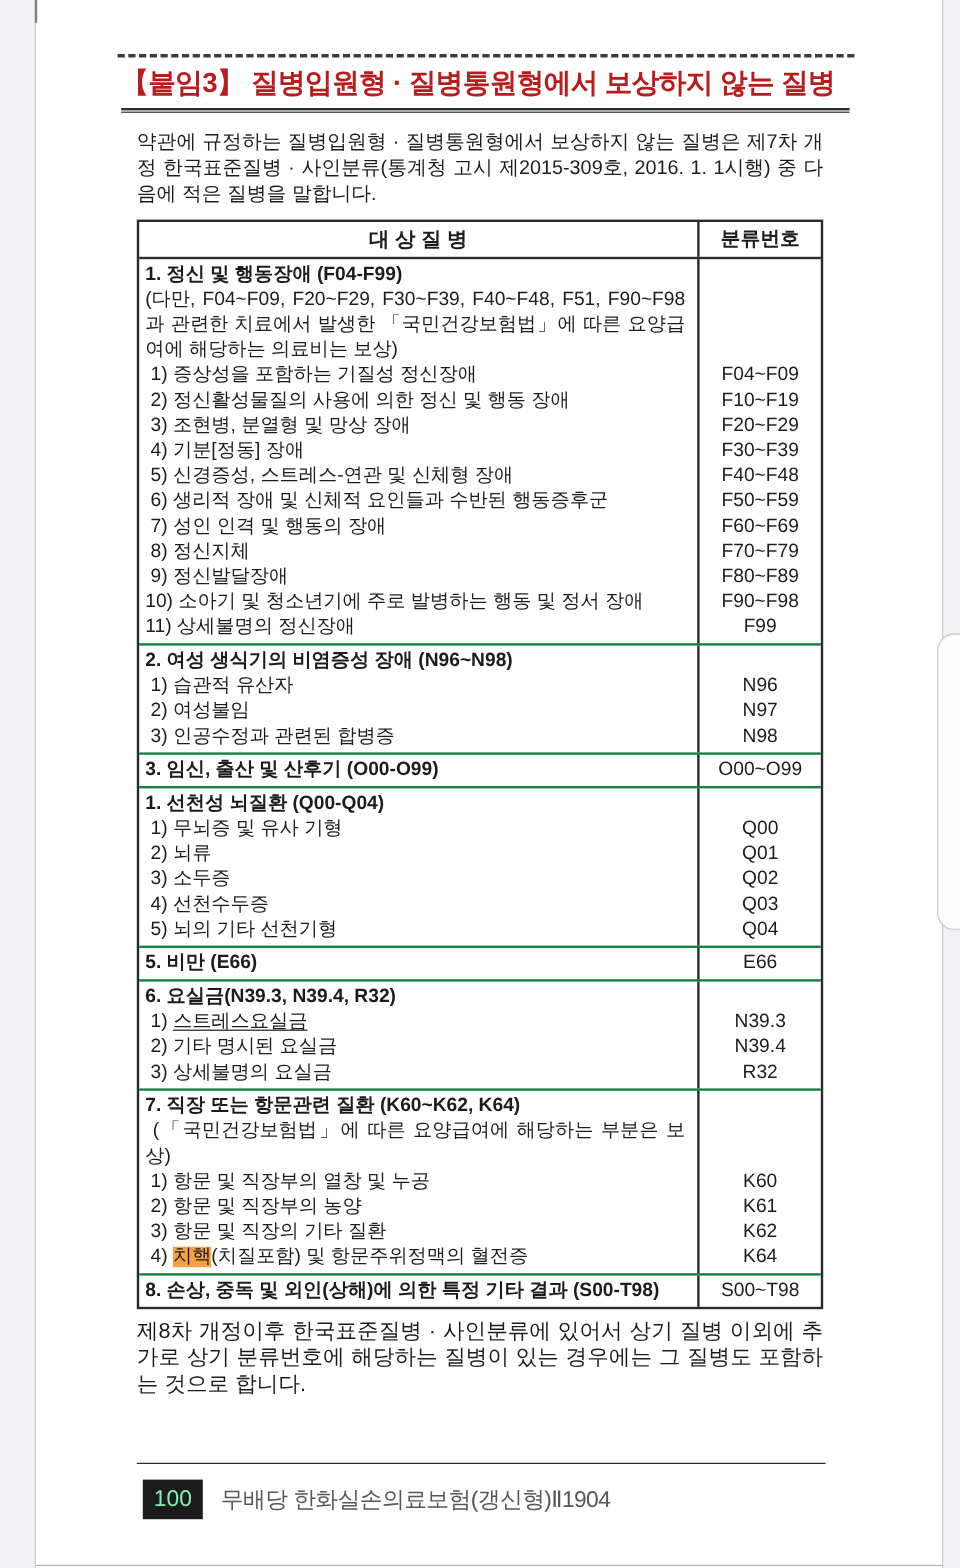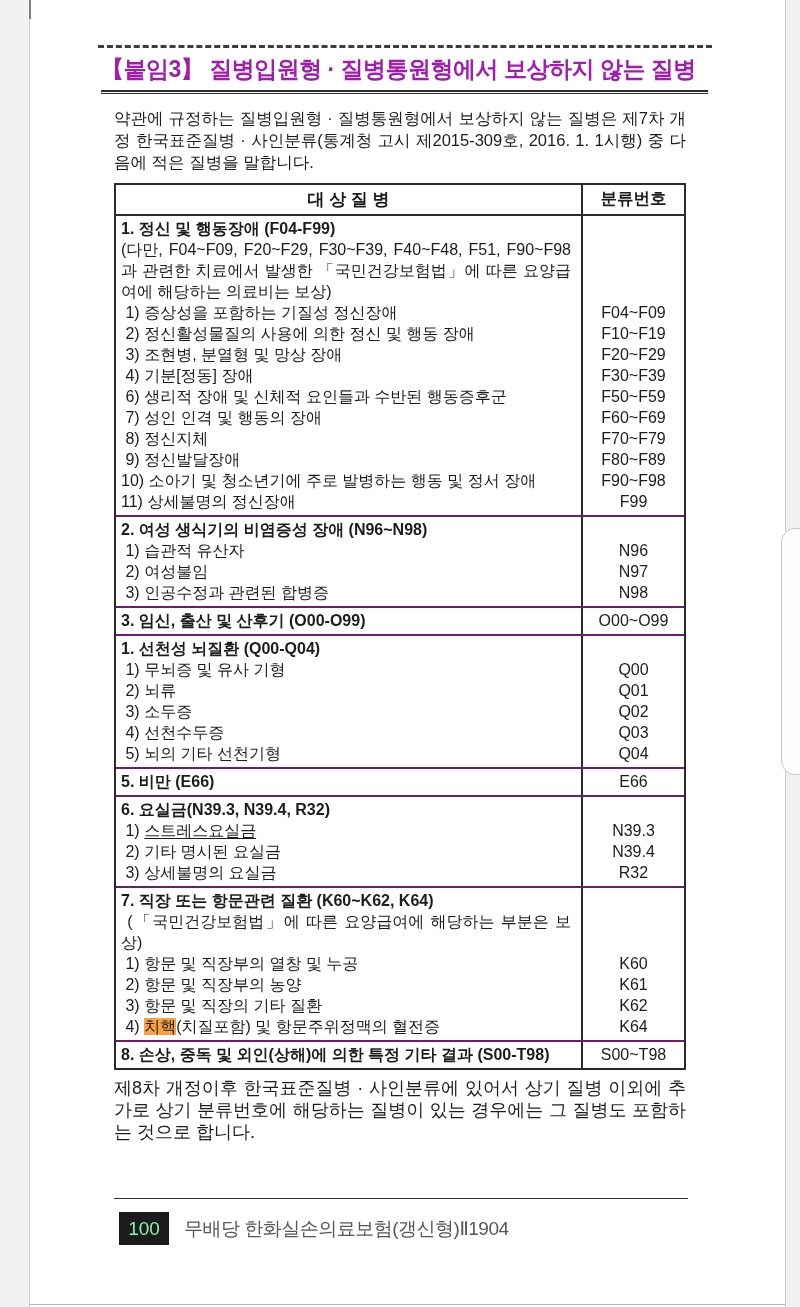--- a/index.html
+++ b/index.html
@@ -15,35 +15,35 @@
     position: absolute; left: 29px; top: 0; width: 757px; height: 1307px;
     background: #ffffff;
     border-left: 1px solid #caccd0; border-right: 1px solid #caccd0;
   }
   .top-tick { position: absolute; left: -1px; top: 0; width: 2px; height: 19px; background: #7d7f83; }
   .bottom-line { position: absolute; left: 0; right: 0; bottom: 2px; height: 1px; background: #b3b6b9; }
   .content { position: relative; padding: 0 99px 0 84px; }
 
   .dashed-rule { border-top: 3px dashed #3c3c3c; margin: 45px -26px 6px -16px; }
   .doc-title {
-    font-size: 23px; font-weight: bold; color: #a21caf;
+    font-size: 23px; font-weight: bold; color: #b91c1c;
     margin: 0 -20px 0 -13px; letter-spacing: -0.5px; white-space: nowrap;
   }
   .double-rule {
     margin: 5px -22px 0 -13px; height: 4px;
     border-top: 2.5px solid #2b2b2b; border-bottom: 1.5px solid #2b2b2b;
   }
   .intro { font-size: 16.5px; line-height: 22px; text-align: justify; margin: 13px 0 0 0; }
 
   .disease-table { margin-top: 10px; border: 2px solid #2b2b2b; }
   .t-header { display: flex; border-bottom: 2px solid #2b2b2b; font-weight: bold; }
   .t-header .th-l { flex: 1; text-align: center; font-size: 17px; padding: 3px 0; }
   .t-header .th-r { width: 103px; flex: none; text-align: center; font-size: 16.5px; padding: 3px 0; border-left: 2px solid #2b2b2b; }
 
-  .section { position: relative; padding: 2px 0 3px; border-bottom: 2px solid #701a75; }
+  .section { position: relative; padding: 2px 0 3px; border-bottom: 2px solid #15803d; }
   .section:last-child { border-bottom: none; }
   .section::after { content: ""; position: absolute; top: 0; bottom: 0; right: 101px; width: 2px; background: #2b2b2b; }
   .trow { display: flex; font-size: 16px; line-height: 21px; }
   .trow .l { flex: 1; padding: 0 10px 0 5px; white-space: pre-wrap; }
   .trow.title .l { font-weight: bold; }
   .trow.note .l { text-align: justify; }
   .trow .r { width: 103px; flex: none; padding-left: 2px; text-align: center; }
   .seg-underline { text-decoration: underline; text-underline-offset: 2px; }
   .seg-highlight { background: var(--highlight, #F6A142); }
 
@@ -101,20 +101,24 @@
               </div>
               <div class="trow item">
                 <div class="l"><span> 3) 조현병, 분열형 및 망상 장애</span></div>
                 <div class="r">F20~F29</div>
               </div>
               <div class="trow item">
                 <div class="l"><span> 4) 기분[정동] 장애</span></div>
                 <div class="r">F30~F39</div>
               </div>
               <div class="trow item">
+                <div class="l"><span> 5) 신경증성, 스트레스-연관 및 신체형 장애</span></div>
+                <div class="r">F40~F48</div>
+              </div>
+              <div class="trow item">
                 <div class="l"><span> 6) 생리적 장애 및 신체적 요인들과 수반된 행동증후군</span></div>
                 <div class="r">F50~F59</div>
               </div>
               <div class="trow item">
                 <div class="l"><span> 7) 성인 인격 및 행동의 장애</span></div>
                 <div class="r">F60~F69</div>
               </div>
               <div class="trow item">
                 <div class="l"><span> 8) 정신지체</span></div>
                 <div class="r">F70~F79</div>

